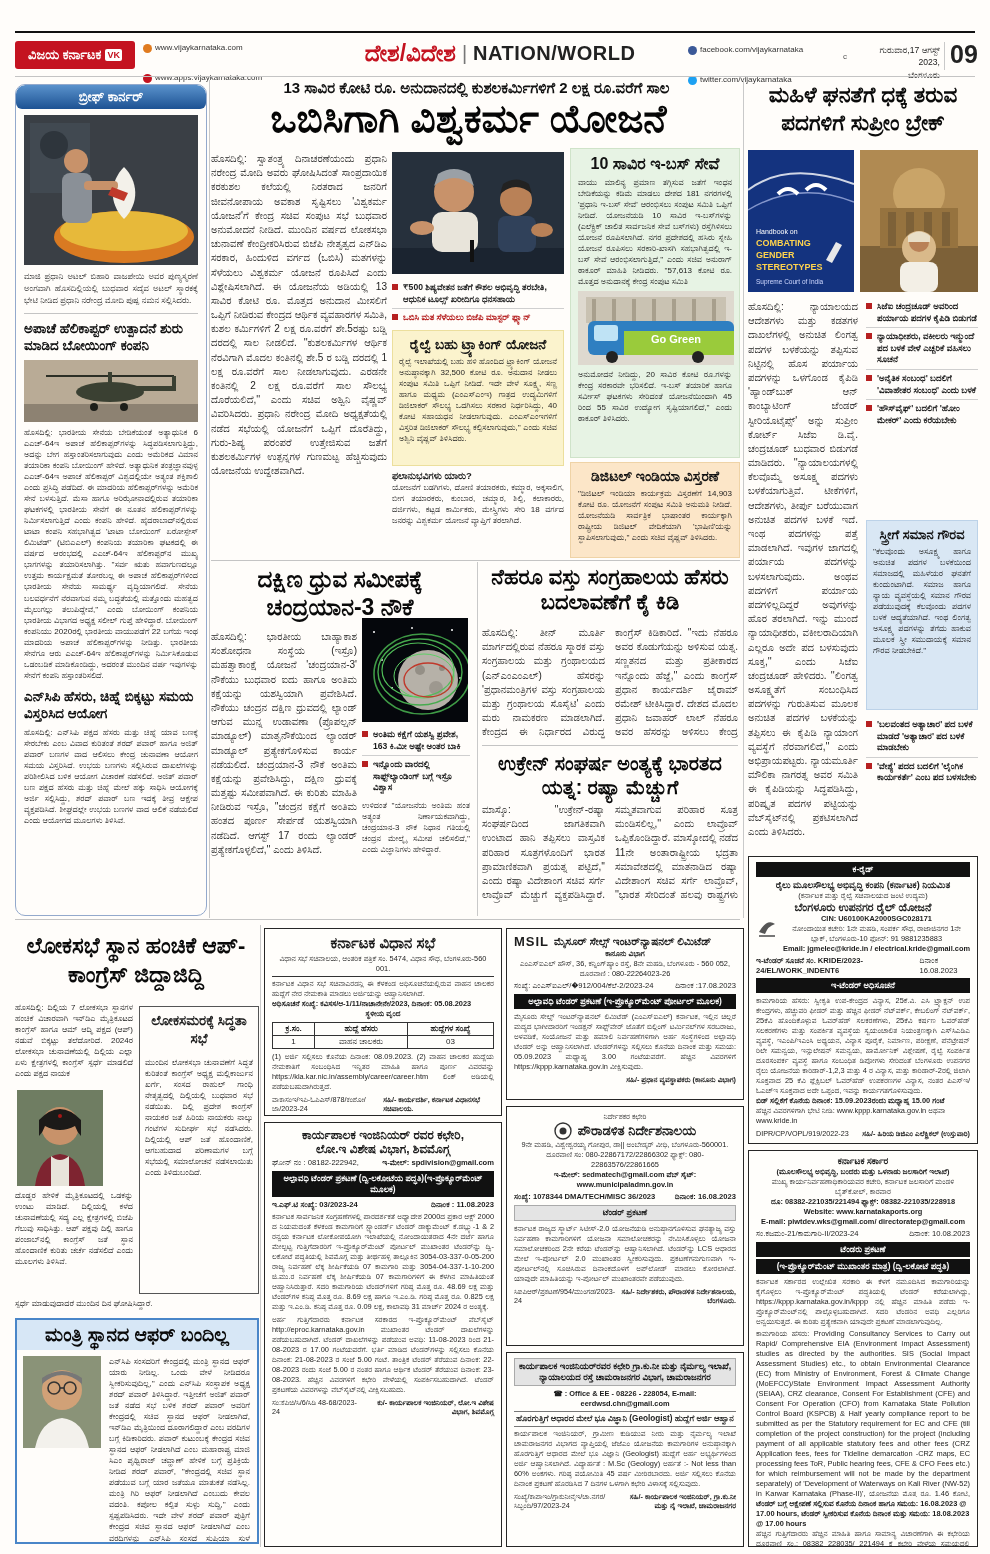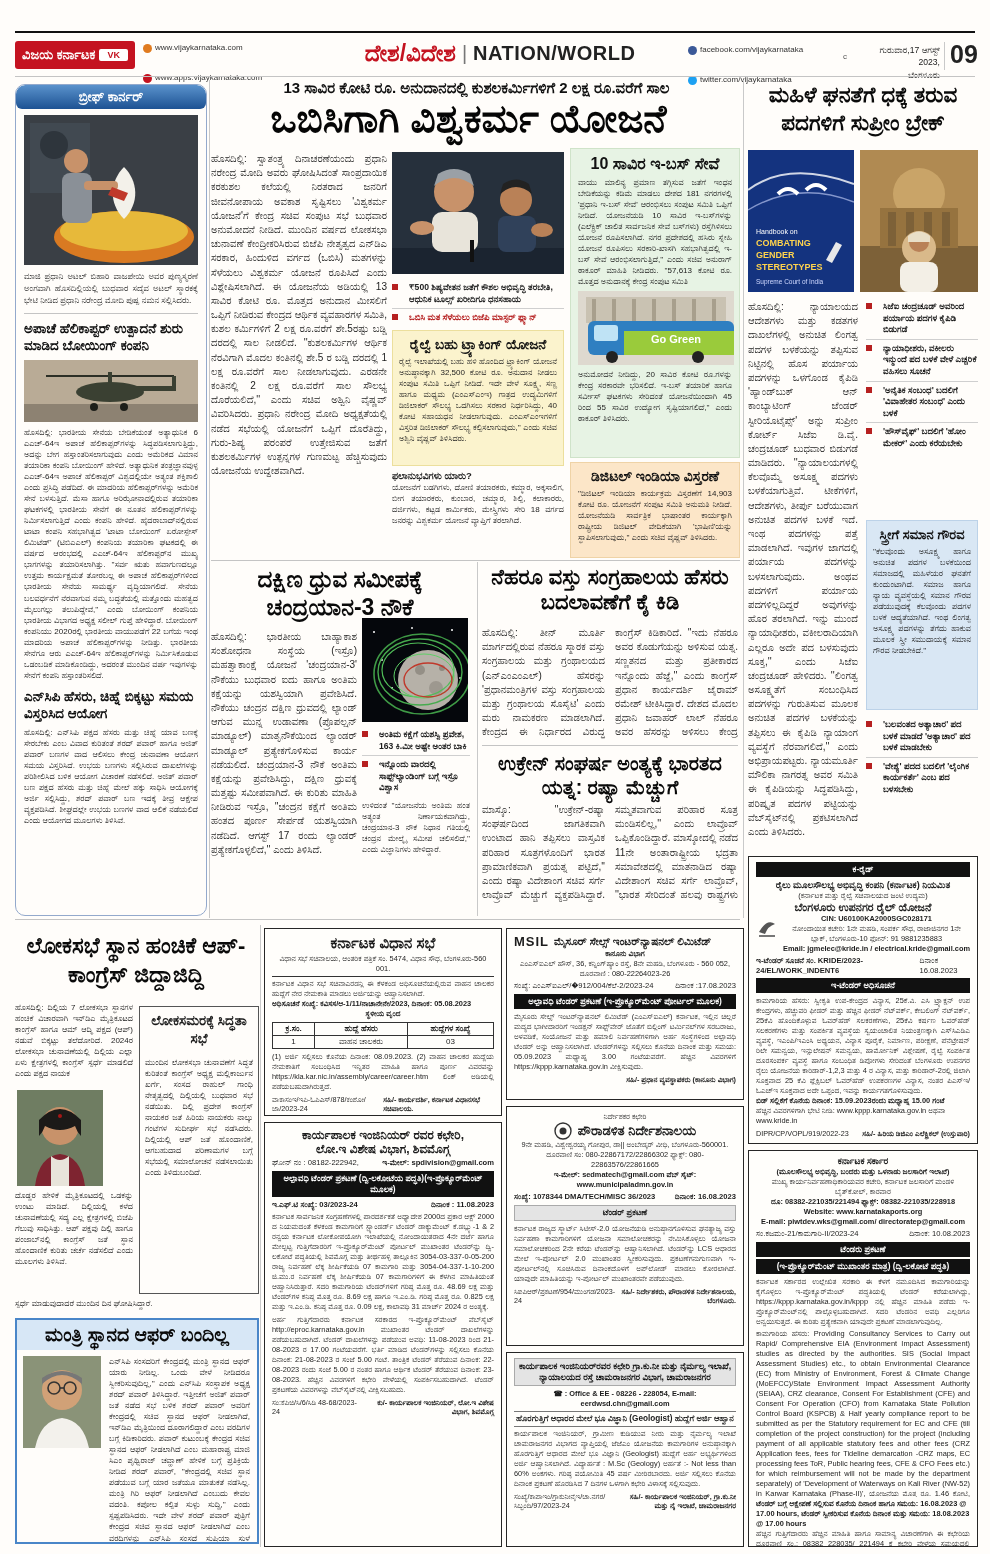--- a/index.html
+++ b/index.html
@@ -12,37 +12,37 @@
   .sm{font-size:10px;line-height:1.42}
   .xs{font-size:8px;line-height:1.38}
   .xxs{font-size:7.4px;line-height:1.35}
   .b{font-weight:bold}
   .red{color:#c41320}
   .rule-h{background:#c4c4c4;height:1px}
   .rule-v{background:#c9c9c9;width:1px}
   
   .logo{background:#c41320;color:#fff;font-weight:bold;border-radius:3px;
         display:flex;align-items:center;justify-content:center;gap:4px;font-size:13px}
-  .vkbadge{background:#fff;color:#c41320;font-size:9px;font-weight:bold;padding:1px 8px;border-radius:2px}
+  .vkbadge{background:#fff;color:#c41320;font-size:9px;font-weight:bold;padding:1px 2px;border-radius:2px}
   .miniicon{width:9px;height:9px;border-radius:50%;display:inline-block;margin-right:3px;flex:0 0 auto}
   .hdr-sub{font-size:8px;color:#333;display:flex;align-items:center;line-height:1.5}
   
   .brief{border:1px solid #93a9cc;border-radius:10px}
   .brief-head{background:linear-gradient(180deg,#5a92cc,#1d5293);color:#fff;font-weight:bold;
               font-size:13px;text-align:center;border-radius:9px 9px 6px 6px;padding:4px 0}
   .side-title{font-size:13.5px;font-weight:bold;line-height:1.25;color:#0d0d0d}
   
   .box-green{background:#e7f3e4;border:1px solid #cfe3c9}
   .box-green h3{margin:2px 0 4px;font-size:16px;text-align:center;color:#111}
   .box-yellow{background:#fbf3cd;border:1px solid #ecdf9d}
   .box-orange{background:#fce6c8;border:1px solid #efd3a6}
   .box-blue{background:#d9e7f4;border:1px solid #bcd2e8}
   .boxtitle{font-weight:bold;text-align:center;font-size:13.5px;margin:2px 0 3px;color:#111}
   
-  .blt{display:flex;gap:11px;font-size:8.6px;line-height:1.35;align-items:flex-start;padding:3px 0}
+  .blt{display:flex;gap:5px;font-size:8.6px;line-height:1.35;align-items:flex-start;padding:3px 0}
   .blt .sq{width:6px;height:6px;margin-top:2px;flex:0 0 auto}
   .sq-red{background:#b62020}
   .blt+.blt{border-top:1px solid #cfcfcf}
   
   .ad{border:1.6px solid #262626;background:#fffefb;padding:5px 7px;box-sizing:border-box}
   .ad .band{background:#111;color:#fff;font-weight:bold;text-align:center;font-size:8.4px;
             padding:2px 2px;margin:3px 0}
   .ad .bandlite{background:#e4e4e4;color:#111;font-weight:bold;text-align:center;font-size:8.2px;
             padding:2px 2px;margin:3px 0;border:1px solid #aaa}
   .ad .row2{display:flex;justify-content:space-between;font-size:7.6px;margin:2px 0}

